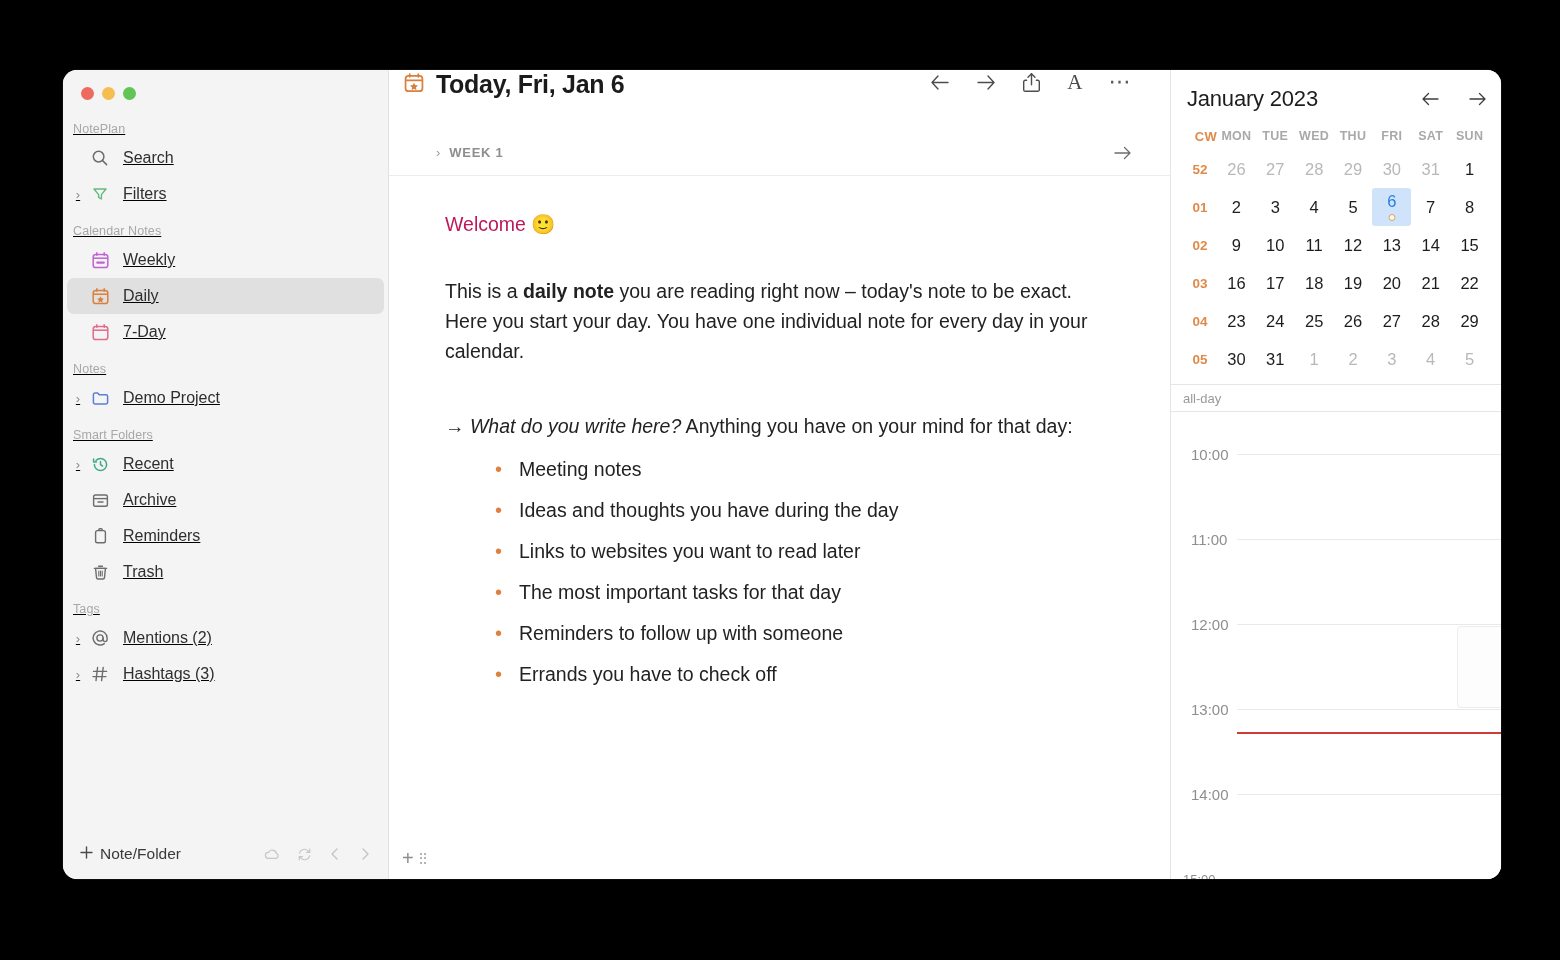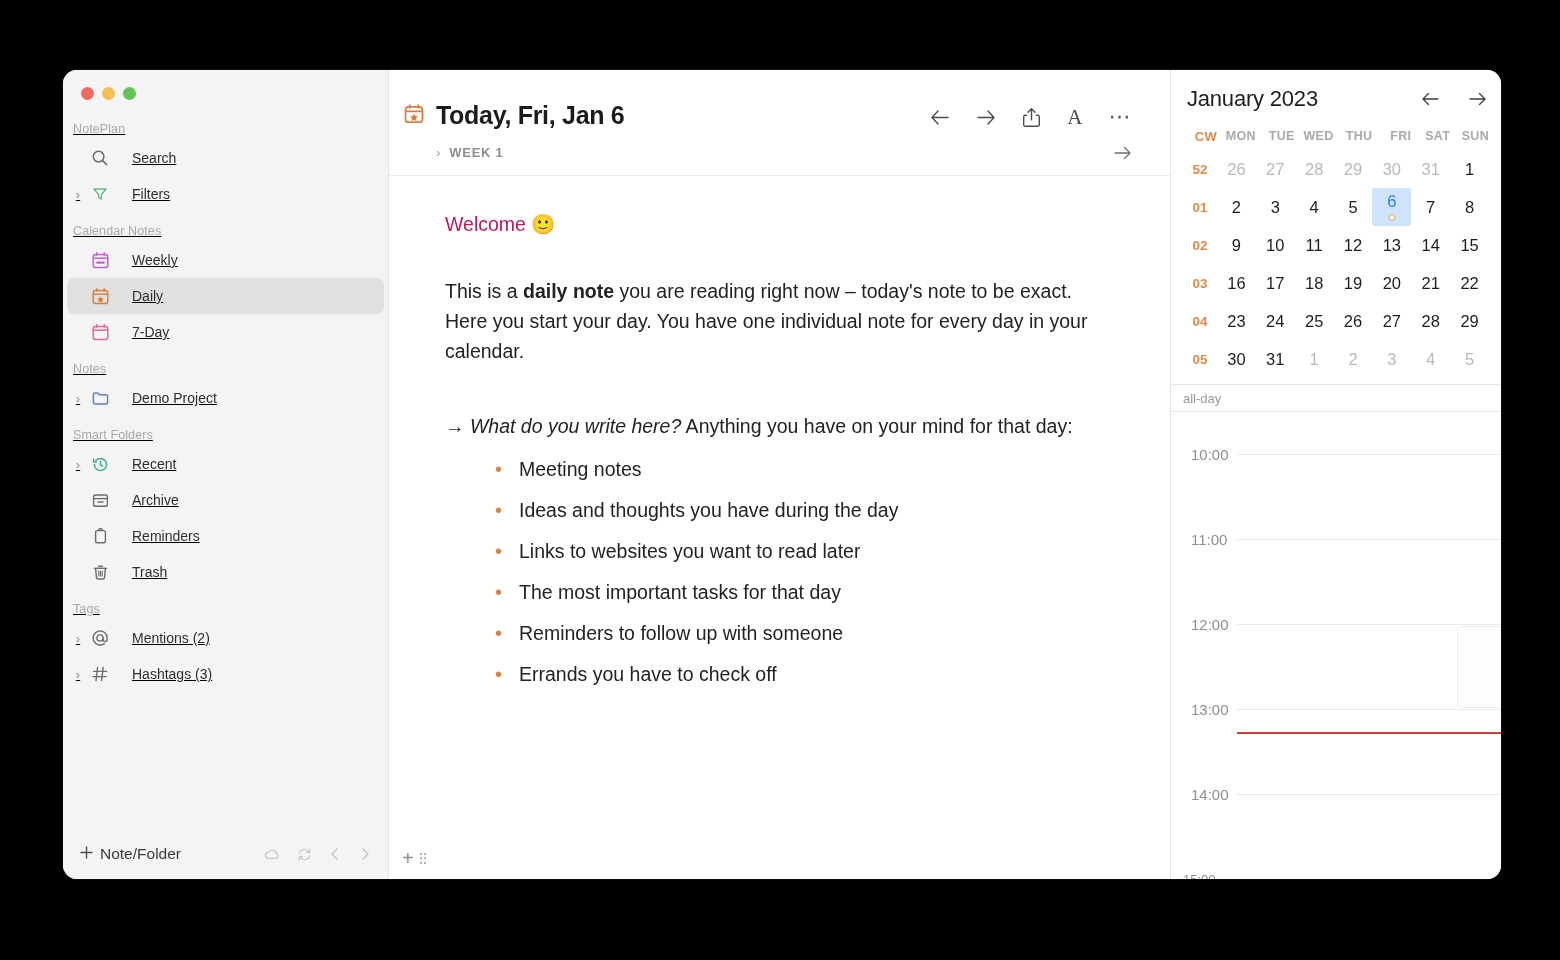--- a/index.html
+++ b/index.html
@@ -89,23 +89,23 @@
   .disclosure.empty { visibility: hidden; }
 
   .nav-icon {
     width: 26px;
     flex: 0 0 26px;
     display: flex;
     align-items: center;
     justify-content: center;
   }
   .nav-label {
-    font-size: 14px;
+    font-size: 16px;
     color: #2e2e2e;
-    margin-left: 19px;
+    margin-left: 10px;
     white-space: nowrap;
   }
 
   .sidebar-footer {
     height: 50px;
     display: flex;
     align-items: center;
     padding: 0 16px 0 16px;
     gap: 0;
   }
@@ -129,21 +129,21 @@
     flex-direction: column;
     position: relative;
     min-width: 0;
     border-right: 1px solid #e4e4e4;
   }
 
   .note-header {
     height: 60px;
     flex: 0 0 60px;
     display: flex;
-    align-items: flex-end;
+    align-items: flex-start;
     padding: 0 38px 0 0;
   }
   .note-title-wrap {
     display: flex;
     align-items: center;
     gap: 11px;
     padding-left: 14px;
   }
   .note-title {
     font-size: 25px;
@@ -297,21 +297,21 @@
     font-size: 13px;
     font-weight: bold;
     color: #e08a4a;
     text-align: right;
     letter-spacing: 0.3px;
   }
   .dow-head {
     font-size: 12.5px;
     font-weight: bold;
     color: #a9a9a9;
-    text-align: right;
+    text-align: center;
     letter-spacing: 0.3px;
   }
   .cw-num {
     font-size: 13.5px;
     font-weight: bold;
     color: #e08a4a;
     text-align: center;
   }
   .day-cell {
     text-align: center;

